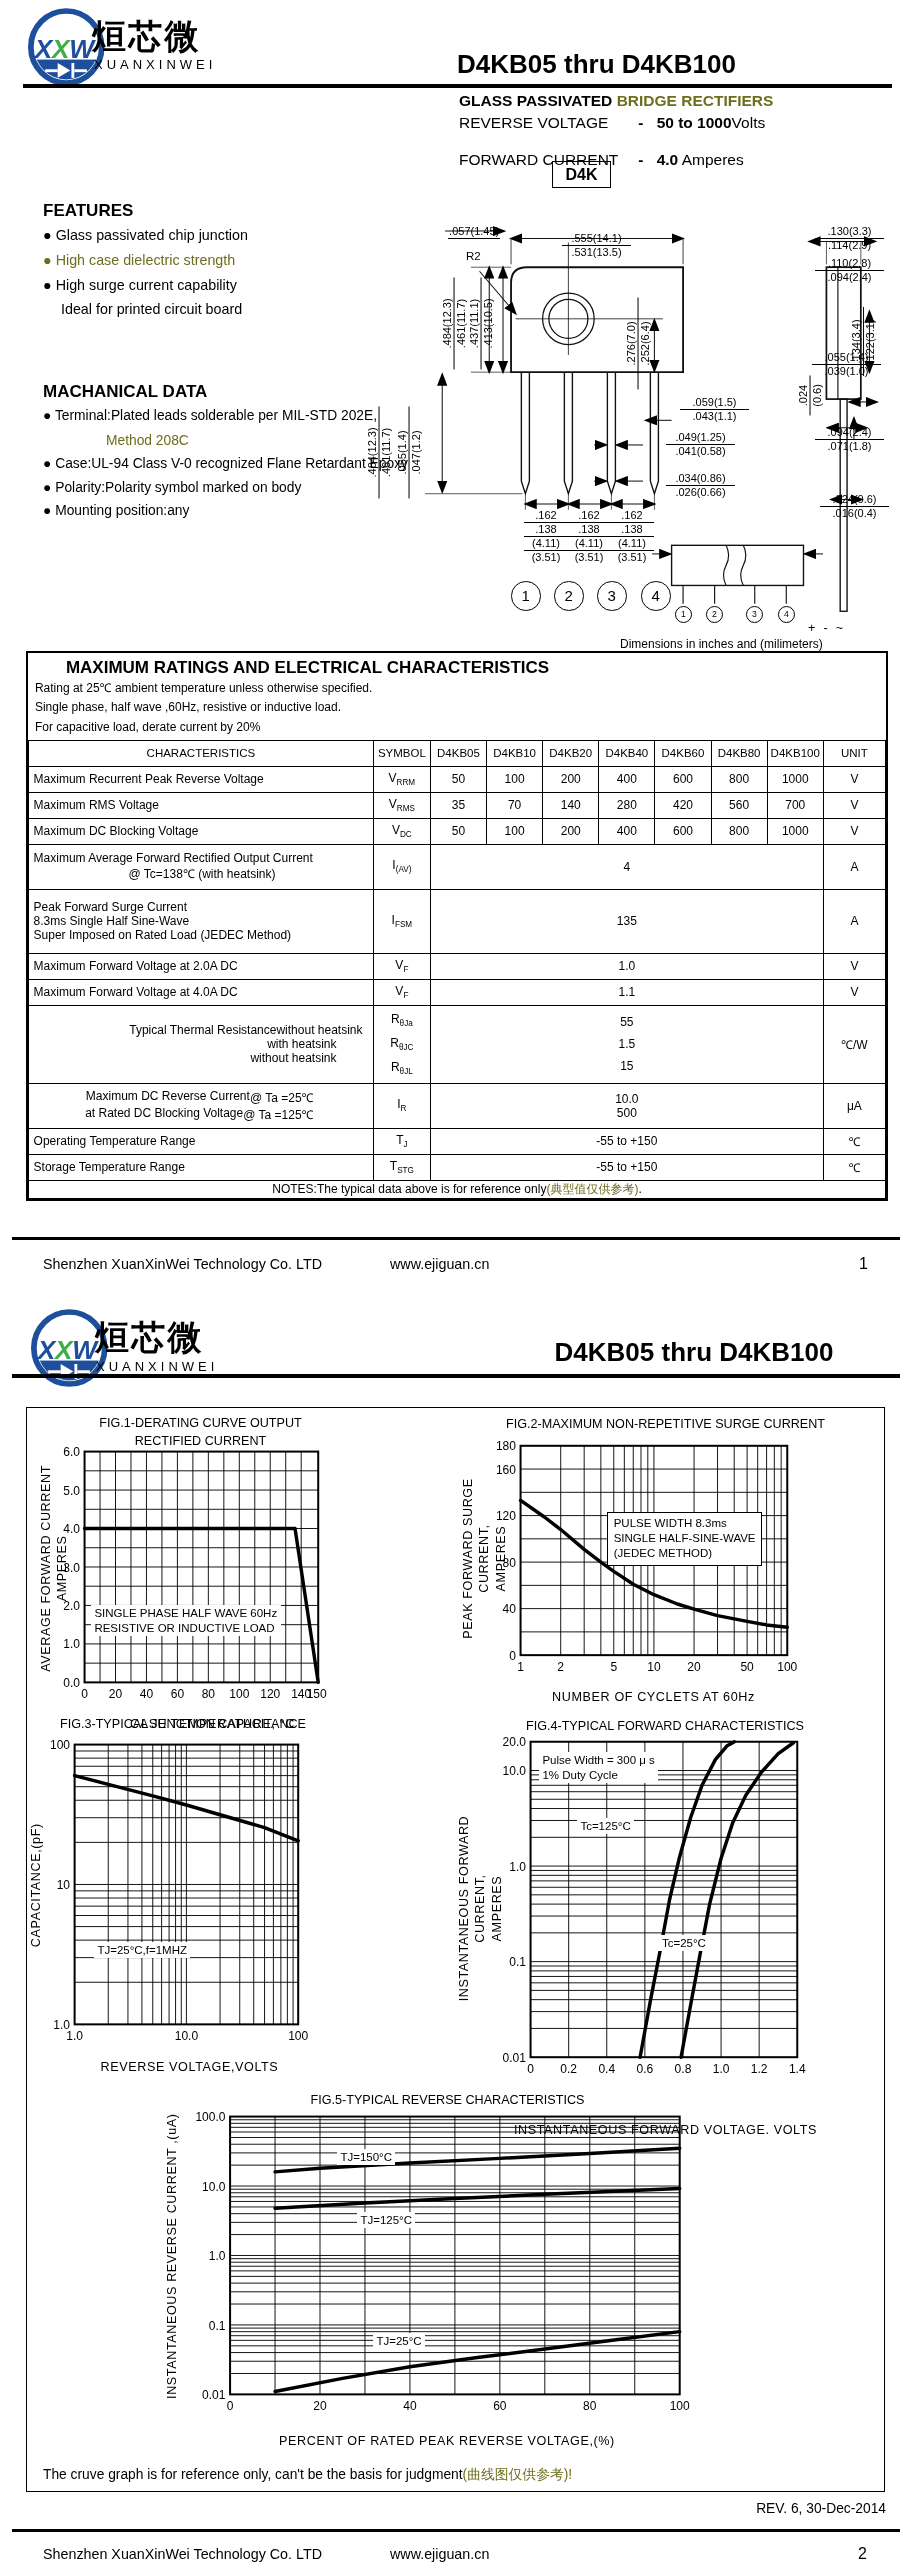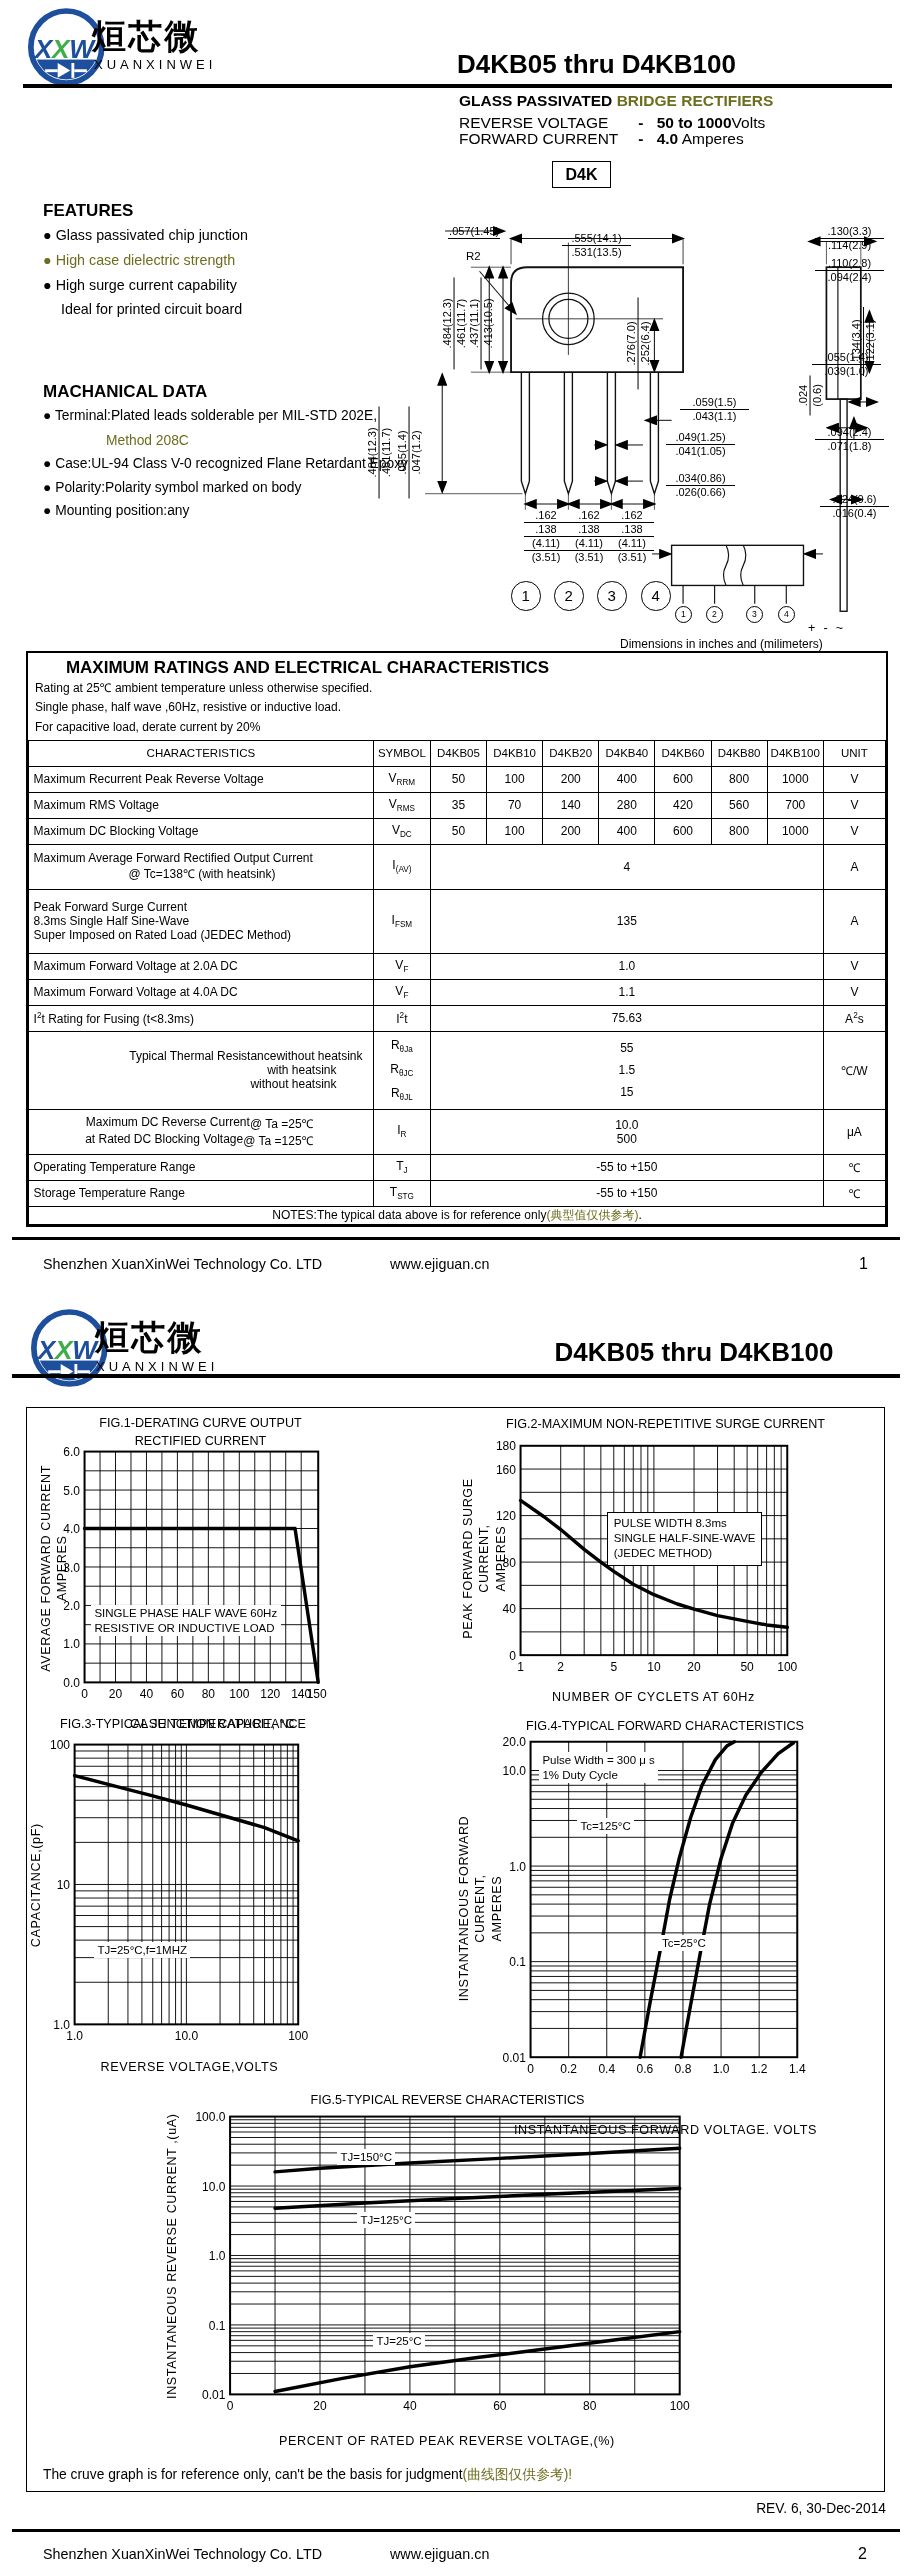--- a/index.html
+++ b/index.html
@@ -67,21 +67,21 @@
   <div class="hline" style="left:23px;top:84px;width:869px;height:4px;"></div>
 
   <div class="abs" style="left:459px;top:92px;font-size:15.5px;font-weight:bold;">
     <span>GLASS PASSIVATED</span> <span class="olive">BRIDGE RECTIFIERS</span>
   </div>
   <div class="abs" style="left:459px;top:114px;font-size:15.5px;">
     <span style="display:inline-block;width:166px;">REVERSE VOLTAGE</span>
     <span class="b" style="display:inline-block;width:23px;text-align:center;">-</span>
     <span class="b">50 to 1000</span><span>Volts</span>
   </div>
-  <div class="abs" style="left:459px;top:130px;font-size:15.5px;">
+  <div class="abs" style="left:459px;top:151px;font-size:15.5px;">
     <span style="display:inline-block;width:166px;">FORWARD CURRENT</span>
     <span class="b" style="display:inline-block;width:23px;text-align:center;">-</span>
     <span class="b">4.0</span> <span>Amperes</span>
   </div>
   <div class="abs b ctr" style="left:552px;top:161px;width:57px;height:25px;border:1.7px solid #000;line-height:25px;font-size:16px;">D4K</div>
 
   <div class="abs b" style="left:43px;top:201px;font-size:17px;">FEATURES</div>
   <div class="abs" style="left:43px;top:227px;font-size:14.3px;"><span>●</span> <span>Glass passivated chip junction</span></div>
   <div class="abs olive" style="left:43px;top:252px;font-size:14.3px;"><span>●</span> <span>High case dielectric strength</span></div>
   <div class="abs" style="left:43px;top:277px;font-size:14.3px;"><span>●</span> <span>High surge current capability</span></div>
@@ -197,21 +197,21 @@
   <div class="dim rot" style="left:592px;top:330px;width:92px;">
       <span class="t">.276(7.0)</span>
       <span class="bb">.252(6.4)</span>
     </div>
   <div class="dim" style="left:680px;top:396px;width:69px;">
       <span class="t">.059(1.5)</span>
       <span class="bb">.043(1.1)</span>
     </div>
   <div class="dim" style="left:666px;top:431px;width:69px;">
       <span class="t">.049(1.25)</span>
-      <span class="bb">.041(1.05)</span>
+      <span class="bb">.041(0.58)</span>
     </div>
   <div class="dim" style="left:666px;top:472px;width:69px;">
       <span class="t">.034(0.86)</span>
       <span class="bb">.026(0.66)</span>
     </div>
 
   <div class="dim" style="left:524px;top:509px;width:44px;">
       <span class="t">.162</span>
       <span class="t">.138</span>
       <span class="t">(4.11)</span>
@@ -361,26 +361,20 @@
         <td class="cl">Maximum  Forward Voltage at 2.0A DC</td>
         <td><span>V</span><sub>F</sub></td>
         <td colspan="7">1.0</td>
         <td>V</td>
       </tr>
       <tr style="height:26px">
         <td class="cl">Maximum  Forward Voltage at 4.0A DC</td>
         <td><span>V</span><sub>F</sub></td>
         <td colspan="7">1.1</td>
         <td>V</td>
-      </tr>
-      <tr style="height:26px">
-        <td class="cl"><span>I</span><sup>2</sup><span>t Rating for Fusing (t&lt;8.3ms)</span></td>
-        <td><span>I</span><sup>2</sup><span>t</span></td>
-        <td colspan="7">75.63</td>
-        <td><span>A</span><sup>2</sup><span>s</span></td>
       </tr>
       <tr style="height:78px">
         <td class="cl">
           <div class="lr">
                 <span>Typical Thermal Resistance</span>
                 <span>without heatsink</span>
               </div>
           <div class="rr">with heatsink</div>
           <div class="rr">without heatsink</div>
         </td>

